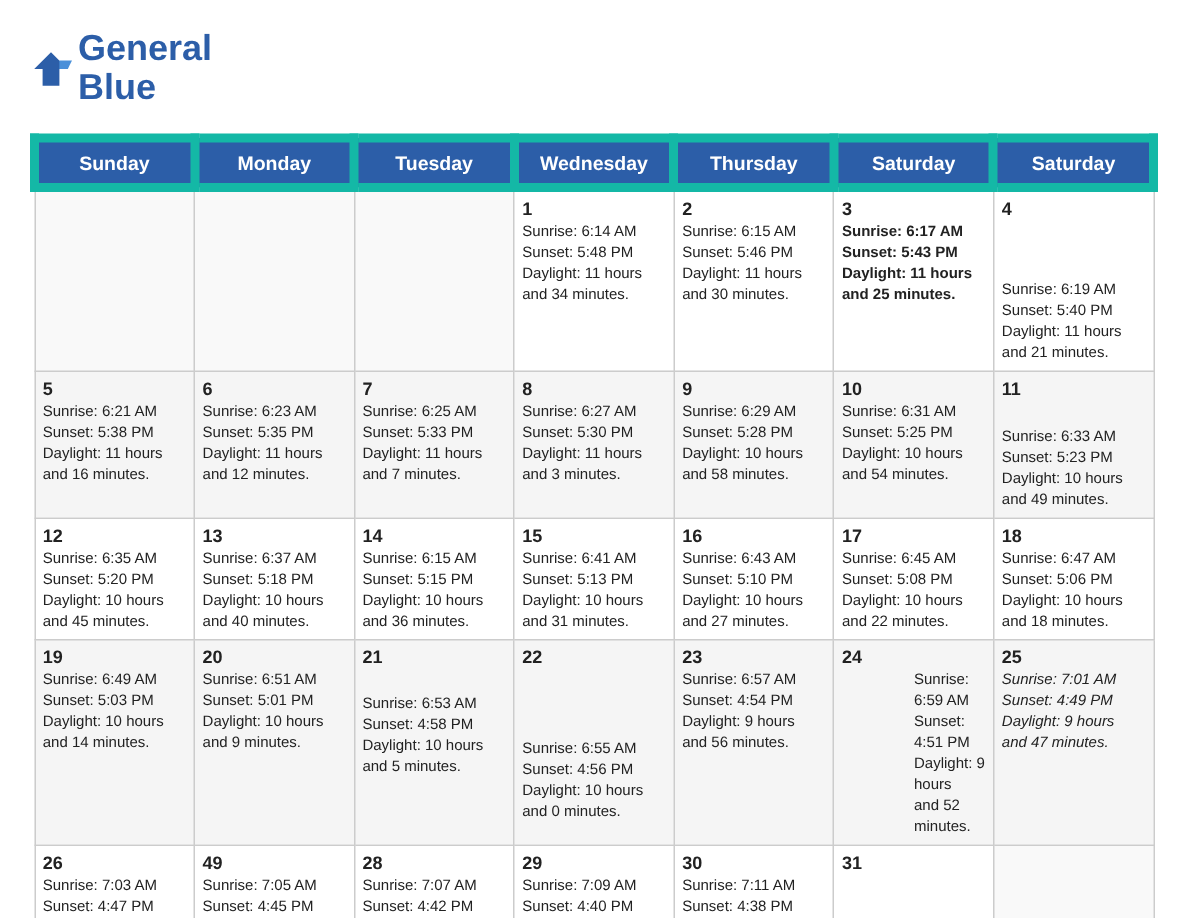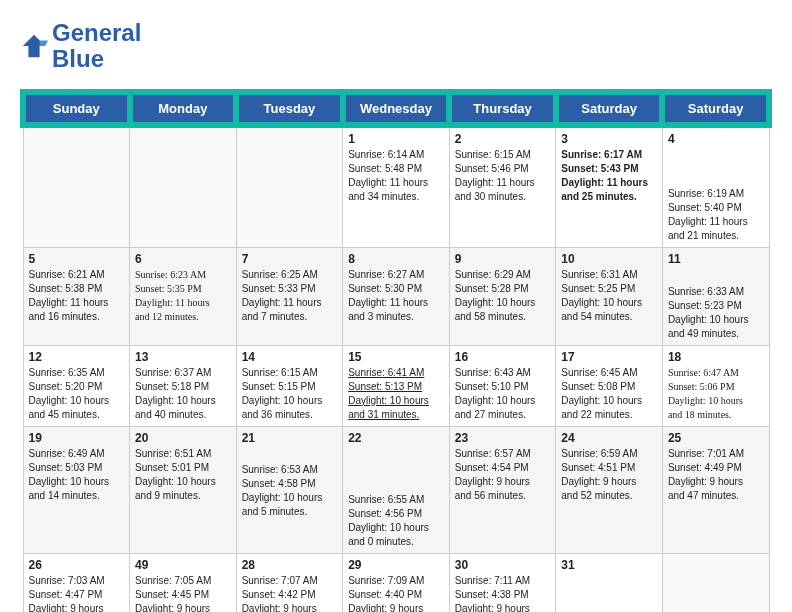--- a/index.html
+++ b/index.html
@@ -152,21 +152,21 @@
       <tr>
         <td>
           <span class="day-num">5</span>
           <div class="cell-text" style="white-space: pre-line;">Sunrise: 6:21 AM
 Sunset: 5:38 PM
 Daylight: 11 hours
 and 16 minutes.</div>
         </td>
         <td>
           <span class="day-num">6</span>
-          <div class="cell-text" style="white-space: pre-line; font-family: Liberation Serif, serif;">Sunrise: 6:23 AM
+          <div class="cell-text" style="white-space: pre-line;">Sunrise: 6:23 AM
 Sunset: 5:35 PM
 Daylight: 11 hours
 and 12 minutes.</div>
         </td>
         <td>
           <span class="day-num">7</span>
           <div class="cell-text" style="white-space: pre-line;">Sunrise: 6:25 AM
 Sunset: 5:33 PM
 Daylight: 11 hours
 and 7 minutes.</div>
@@ -217,42 +217,42 @@
         </td>
         <td>
           <span class="day-num">14</span>
           <div class="cell-text" style="white-space: pre-line;">Sunrise: 6:15 AM
 Sunset: 5:15 PM
 Daylight: 10 hours
 and 36 minutes.</div>
         </td>
         <td>
           <span class="day-num">15</span>
-          <div class="cell-text" style="white-space: pre-line; text-decoration: underline;">Sunrise: 6:41 AM
+          <div class="cell-text" style="white-space: pre-line;">Sunrise: 6:41 AM
 Sunset: 5:13 PM
 Daylight: 10 hours
 and 31 minutes.</div>
         </td>
         <td>
           <span class="day-num">16</span>
           <div class="cell-text" style="white-space: pre-line;">Sunrise: 6:43 AM
 Sunset: 5:10 PM
 Daylight: 10 hours
 and 27 minutes.</div>
         </td>
         <td>
           <span class="day-num">17</span>
           <div class="cell-text" style="white-space: pre-line;">Sunrise: 6:45 AM
 Sunset: 5:08 PM
 Daylight: 10 hours
 and 22 minutes.</div>
         </td>
         <td>
           <span class="day-num">18</span>
-          <div class="cell-text" style="white-space: pre-line; font-family: Liberation Serif, serif;">Sunrise: 6:47 AM
+          <div class="cell-text" style="white-space: pre-line;">Sunrise: 6:47 AM
 Sunset: 5:06 PM
 Daylight: 10 hours
 and 18 minutes.</div>
         </td>
       </tr>
       <tr>
         <td>
           <span class="day-num">19</span>
           <div class="cell-text" style="white-space: pre-line;">Sunrise: 6:49 AM
 Sunset: 5:03 PM
@@ -282,28 +282,28 @@
         </td>
         <td>
           <span class="day-num">23</span>
           <div class="cell-text" style="white-space: pre-line;">Sunrise: 6:57 AM
 Sunset: 4:54 PM
 Daylight: 9 hours
 and 56 minutes.</div>
         </td>
         <td>
           <span class="day-num">24</span>
-          <div class="cell-text" style="white-space: pre-line;">Sunrise: 6:59 AM
+          <div class="cell-text" style="white-space: pre-line; margin-left: 48px;">Sunrise: 6:59 AM
 Sunset: 4:51 PM
 Daylight: 9 hours
 and 52 minutes.</div>
         </td>
         <td>
           <span class="day-num">25</span>
-          <div class="cell-text" style="white-space: pre-line;">Sunrise: 7:01 AM
+          <div class="cell-text" style="white-space: pre-line; font-style: italic;">Sunrise: 7:01 AM
 Sunset: 4:49 PM
 Daylight: 9 hours
 and 47 minutes.</div>
         </td>
       </tr>
       <tr>
         <td>
           <span class="day-num">26</span>
           <div class="cell-text" style="white-space: pre-line;">Sunrise: 7:03 AM
 Sunset: 4:47 PM

